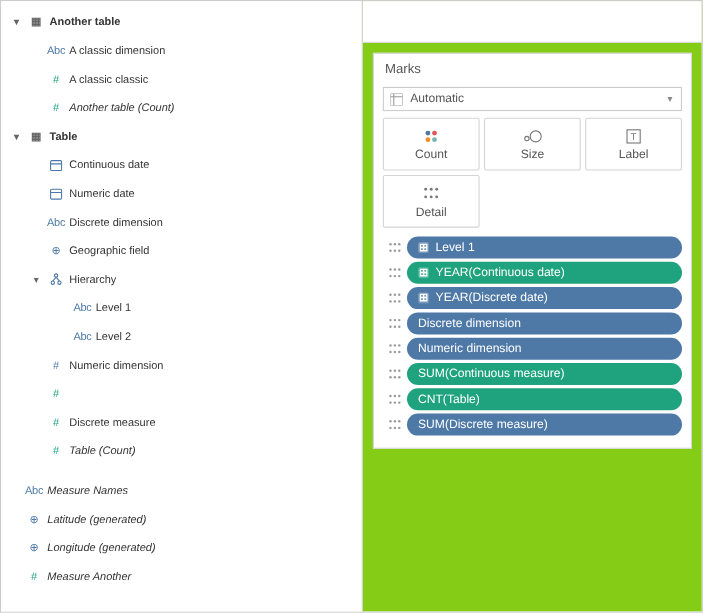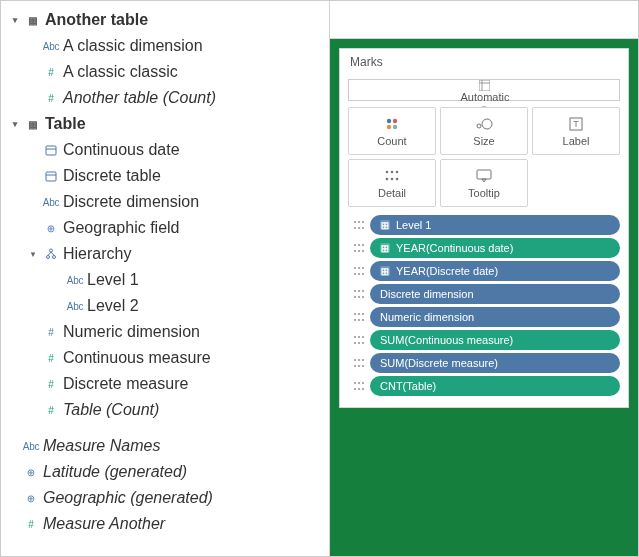--- a/index.html
+++ b/index.html
@@ -19,21 +19,21 @@
   }
   .left-panel {
     width: 328px;
     padding: 6px 0 6px 6px;
     overflow-y: auto;
     background: #fff;
   }
   .right-panel {
     flex: 1;
     border-left: 1px solid #d4d4d4;
-    background: #15803d;
+    background: #84cc16;
     padding: 0;
     display: flex;
     flex-direction: column;
   }
   .right-spacer {
     height: 38px;
     border-bottom: 1px solid #d4d4d4;
     background: #fff;
   }
   .marks-card {
@@ -47,21 +47,20 @@
     font-size: 12px;
     color: #555;
   }
   .mark-type-row {
     display: flex;
     align-items: center;
     border: 1px solid #ccc;
     margin: 4px 8px 6px 8px;
     height: 22px;
     background: #fff;
-    flex-direction: column;
   }
   .mark-type-icon {
     width: 22px;
     display: flex;
     justify-content: center;
     align-items: center;
     color: #888;
     font-size: 10px;
   }
   .mark-type-label {
@@ -159,21 +158,21 @@
   }
   .tree-row .spacer { width: 12px; display: inline-block; }
   .tree-row .type-icon {
     width: 24px;
     display: inline-flex;
     justify-content: center;
     align-items: center;
     font-size: 10px;
   }
   .tree-row .label {
-    font-size: 16px;
+    font-size: 10px;
     color: #333;
   }
   .tree-row .label.italic { font-style: italic; }
   .ic-abc { color: #4e79a7; font-size: 9px; font-weight: 400; letter-spacing: -0.3px; }
   .ic-hash-b { color: #4e79a7; font-weight: 500; font-size: 12px;}
   .ic-hash-g { color: #1fa37e; font-weight: 500; font-size: 12px;}
   .ic-date { color: #4e79a7; }
   .ic-globe { color: #4e79a7; font-size: 11px;}
   .ic-hier { color: #4e79a7; font-size: 11px;}
   .ic-table { color: #666; font-size: 10px;}
@@ -223,21 +222,21 @@
       <span class="label">Continuous date</span>
     </div>
     <div class="tree-row child">
       <span class="spacer"></span>
       <span class="type-icon ic-date">
         <svg width="12" height="12" viewBox="0 0 12 12">
             <rect x="1" y="2" width="10" height="9" rx="1" fill="none" stroke="#4e79a7" stroke-width="1"></rect>
             <line x1="1" y1="5" x2="11" y2="5" stroke="#4e79a7" stroke-width="1"></line>
           </svg>
       </span>
-      <span class="label">Discrete table</span>
+      <span class="label">Numeric date</span>
     </div>
     <div class="tree-row child">
       <span class="spacer"></span>
       <span class="type-icon ic-abc">Abc</span>
       <span class="label">Discrete dimension</span>
     </div>
     <div class="tree-row child">
       <span class="spacer"></span>
       <span class="type-icon ic-globe">⊕</span>
       <span class="label">Geographic field</span>
@@ -266,21 +265,20 @@
       <span class="label">Level 2</span>
     </div>
     <div class="tree-row child">
       <span class="spacer"></span>
       <span class="type-icon ic-hash-b">#</span>
       <span class="label">Numeric dimension</span>
     </div>
     <div class="tree-row child">
       <span class="spacer"></span>
       <span class="type-icon ic-hash-g">#</span>
-      <span class="label">Continuous measure</span>
     </div>
     <div class="tree-row child">
       <span class="spacer"></span>
       <span class="type-icon ic-hash-g">#</span>
       <span class="label">Discrete measure</span>
     </div>
     <div class="tree-row child">
       <span class="spacer"></span>
       <span class="type-icon ic-hash-g">#</span>
       <span class="label italic">Table (Count)</span>
@@ -291,21 +289,21 @@
     <div class="tree-row generated">
       <span class="type-icon ic-abc">Abc</span>
       <span class="label italic">Measure Names</span>
     </div>
     <div class="tree-row generated">
       <span class="type-icon ic-globe">⊕</span>
       <span class="label italic">Latitude (generated)</span>
     </div>
     <div class="tree-row generated">
       <span class="type-icon ic-globe">⊕</span>
-      <span class="label italic">Geographic (generated)</span>
+      <span class="label italic">Longitude (generated)</span>
     </div>
     <div class="tree-row generated">
       <span class="type-icon ic-hash-g">#</span>
       <span class="label italic">Measure Another</span>
     </div>
   </div>
 
   <div class="right-panel">
     <div class="right-spacer"></div>
 
@@ -360,29 +358,20 @@
                 <circle cx="2" cy="2" r="1.3" fill="#777"></circle>
                 <circle cx="7" cy="2" r="1.3" fill="#777"></circle>
                 <circle cx="12" cy="2" r="1.3" fill="#777"></circle>
                 <circle cx="2" cy="9" r="1.3" fill="#777"></circle>
                 <circle cx="7" cy="9" r="1.3" fill="#777"></circle>
                 <circle cx="12" cy="9" r="1.3" fill="#777"></circle>
               </svg>
           </span>
           <span>Detail</span>
         </div>
-        <div class="shelf-btn">
-          <span class="shelf-icon">
-            <svg width="16" height="14" viewBox="0 0 16 14">
-                <rect x="1" y="1" width="14" height="9" rx="1" fill="none" stroke="#777"></rect>
-                <path d="M6 10 L8 13 L10 10 Z" fill="none" stroke="#777"></path>
-              </svg>
-          </span>
-          <span>Tooltip</span>
-        </div>
       </div>
 
       <div class="pill-list">
 
         <div class="pill-row">
           <span class="pill-detail-icon">
               <svg width="12" height="10" viewBox="0 0 12 10">
                 <circle cx="2" cy="2" r="1.1" fill="#999"></circle>
                 <circle cx="6" cy="2" r="1.1" fill="#999"></circle>
                 <circle cx="10" cy="2" r="1.1" fill="#999"></circle>
@@ -477,35 +466,35 @@
           <span class="pill-detail-icon">
               <svg width="12" height="10" viewBox="0 0 12 10">
                 <circle cx="2" cy="2" r="1.1" fill="#999"></circle>
                 <circle cx="6" cy="2" r="1.1" fill="#999"></circle>
                 <circle cx="10" cy="2" r="1.1" fill="#999"></circle>
                 <circle cx="2" cy="8" r="1.1" fill="#999"></circle>
                 <circle cx="6" cy="8" r="1.1" fill="#999"></circle>
                 <circle cx="10" cy="8" r="1.1" fill="#999"></circle>
               </svg>
             </span>
+          <span class="pill green">
+              <span>CNT(Table)</span>
+            </span>
+        </div>
+        <div class="pill-row">
+          <span class="pill-detail-icon">
+              <svg width="12" height="10" viewBox="0 0 12 10">
+                <circle cx="2" cy="2" r="1.1" fill="#999"></circle>
+                <circle cx="6" cy="2" r="1.1" fill="#999"></circle>
+                <circle cx="10" cy="2" r="1.1" fill="#999"></circle>
+                <circle cx="2" cy="8" r="1.1" fill="#999"></circle>
+                <circle cx="6" cy="8" r="1.1" fill="#999"></circle>
+                <circle cx="10" cy="8" r="1.1" fill="#999"></circle>
+              </svg>
+            </span>
           <span class="pill blue">
               <span>SUM(Discrete measure)</span>
             </span>
         </div>
-        <div class="pill-row">
-          <span class="pill-detail-icon">
-              <svg width="12" height="10" viewBox="0 0 12 10">
-                <circle cx="2" cy="2" r="1.1" fill="#999"></circle>
-                <circle cx="6" cy="2" r="1.1" fill="#999"></circle>
-                <circle cx="10" cy="2" r="1.1" fill="#999"></circle>
-                <circle cx="2" cy="8" r="1.1" fill="#999"></circle>
-                <circle cx="6" cy="8" r="1.1" fill="#999"></circle>
-                <circle cx="10" cy="8" r="1.1" fill="#999"></circle>
-              </svg>
-            </span>
-          <span class="pill green">
-              <span>CNT(Table)</span>
-            </span>
-        </div>
       </div>
     </div>
   </div>
 </div>
 
 </body></html>

